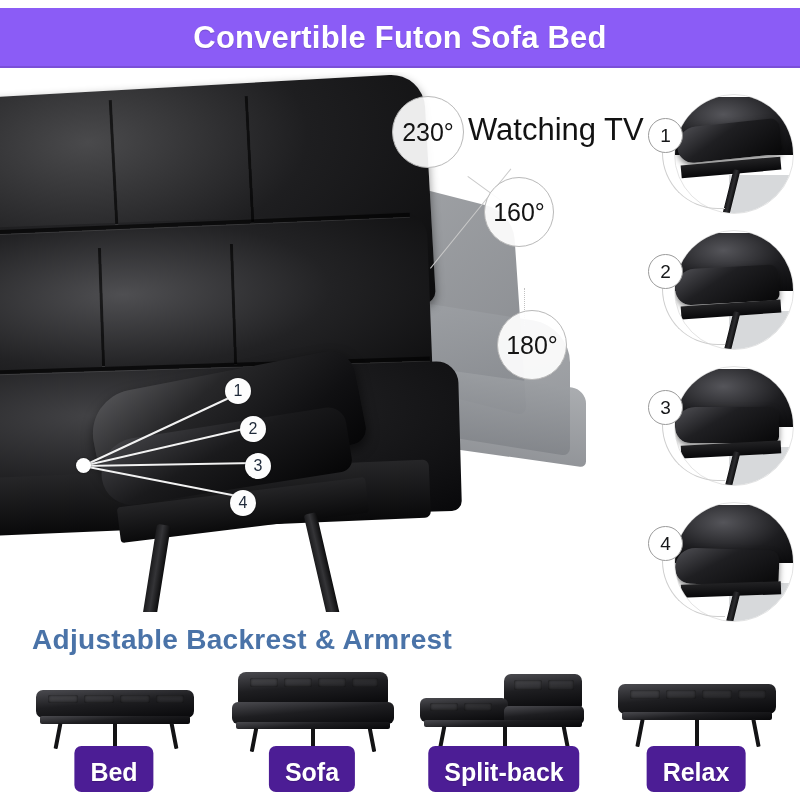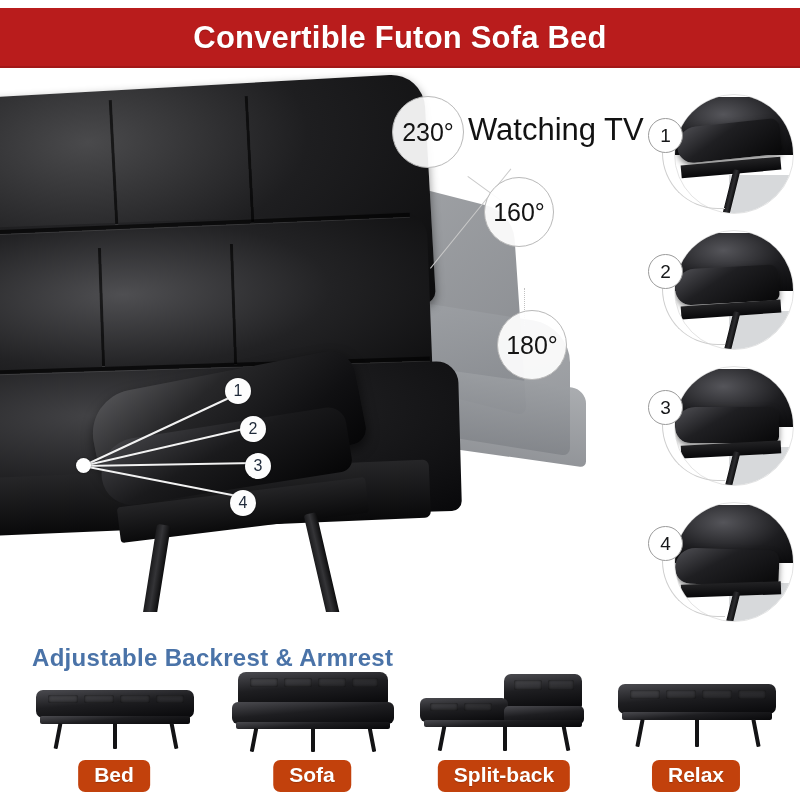--- a/index.html
+++ b/index.html
@@ -19,21 +19,21 @@
     overflow: hidden;
   }
 
   
   .banner {
     position: absolute;
     left: 0;
     top: 8px;
     width: 800px;
     height: 60px;
-    background: #b91c1c;
+    background: #8b5cf6;
     display: flex;
     align-items: center;
     justify-content: center;
     box-shadow: inset 0 -2px 0 rgba(0,0,0,0.12);
   }
   .banner-title {
     color: #ffffff;
     font-size: 31px;
     font-weight: bold;
     letter-spacing: 0.2px;
@@ -323,26 +323,25 @@
     color: #1f2a3a;
     z-index: 4;
     box-shadow: 0 0 2px rgba(0,0,0,0.35);
   }
 
   
   .section-heading {
     position: absolute;
     left: 32px;
     top: 624px;
-    font-size: 24px;
+    font-size: 28px;
     font-weight: bold;
     color: #4a73a8;
     letter-spacing: 0.3px;
     white-space: nowrap;
-    margin-top: 20px;
   }
   .modes {
     position: absolute;
     left: 0;
     top: 668px;
     width: 800px;
     height: 126px;
   }
   .mode {
     position: absolute;
@@ -354,26 +353,26 @@
     left: 0;
     top: 0;
     width: 200px;
     height: 84px;
   }
   .mode-badge {
     position: absolute;
     bottom: 2px;
     left: 50%;
     transform: translateX(-50%);
-    background: #c2410c;
+    background: #4c1d95;
     color: #ffffff;
-    font-size: 21px;
+    font-size: 25px;
     font-weight: bold;
     border-radius: 7px;
-    padding: 3px 16px 5px 16px;
+    padding: 12px 16px 5px 16px;
     white-space: nowrap;
     text-shadow: 0 1px 1px rgba(0,0,0,0.2);
   }
   
   .ms {
     position: absolute;
     background: linear-gradient(175deg,#4b4b50 0%,#1e1e21 45%,#08080a 100%);
     border-radius: 5px;
   }
   .ms-leg {

